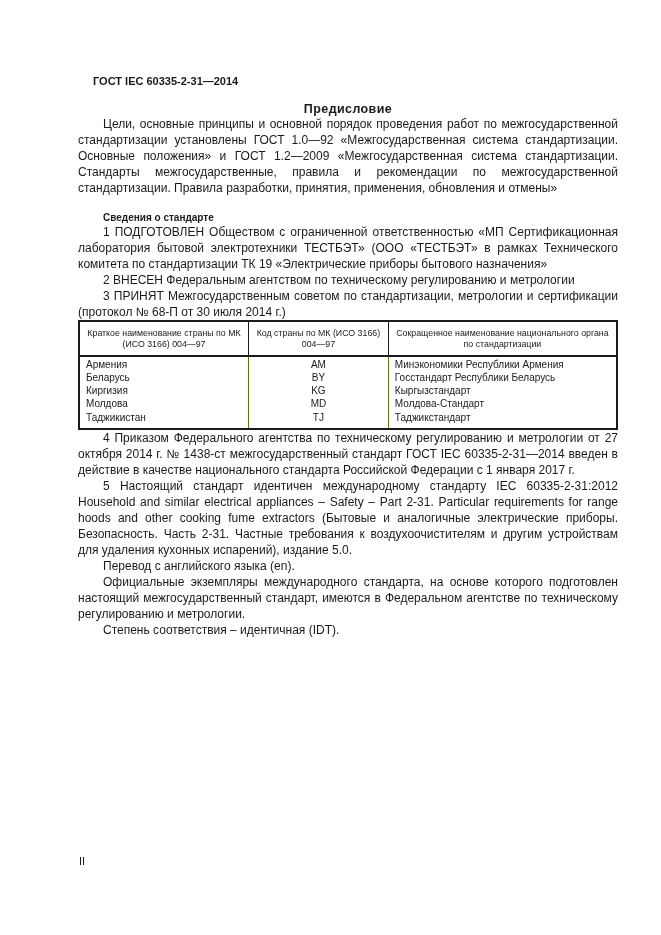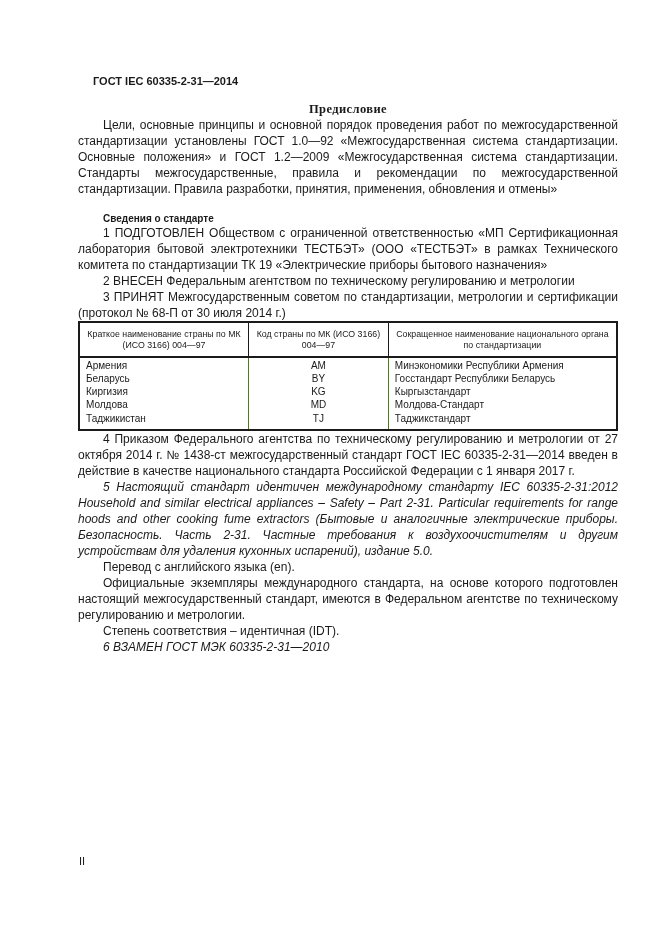--- a/index.html
+++ b/index.html
@@ -26,33 +26,32 @@
     margin: 15px;
     font-size: 11px;
     font-weight: bold;
   }
   .page-title {
     margin: 14px 0 0 0;
     text-align: center;
     font-size: 12.5px;
     font-weight: bold;
     letter-spacing: 0.4px;
-    font-family: Liberation Serif, serif;
   }
   p.body-par {
     margin: 0;
     font-size: 12px;
     line-height: 16px;
     text-align: justify;
     text-indent: 25px;
   }
   .mt10 { margin-top: 10px; }
   .mt14 { margin-top: 14px; }
   .mt12 { margin-top: 12px; }
-  .mt9  { margin-top: 9px; font-style: italic; }
+  .mt9  { margin-top: 9px; }
   .section-heading {
     margin: 15px 0 0 0;
     font-size: 10px;
     font-weight: bold;
     text-indent: 25px;
     line-height: 13.2px;
   }
   .vote-label {
     margin: 22px 0 0 0;
     font-size: 10px;
@@ -159,18 +158,17 @@
       </tbody>
     </table>
 
     <p class="body-par mt14">4 Приказом Федерального агентства по техническому регулированию и метрологии от 27 октября 2014 г. № 1438-ст межгосударственный стандарт ГОСТ IEC 60335-2-31—2014 введен в действие в качестве национального стандарта Российской Федерации с 1 января 2017 г.</p>
 
     <p class="body-par mt9">5 Настоящий стандарт идентичен международному стандарту IEC 60335-2-31:2012 Household and similar electrical appliances – Safety – Part 2-31. Particular requirements for range hoods and other cooking fume extractors (Бытовые и аналогичные электрические приборы. Безопасность. Часть 2-31. Частные требования к воздухоочистителям и другим устройствам для удаления кухонных испарений), издание 5.0.</p>
     <p class="body-par">Перевод с английского языка (en).</p>
     <p class="body-par">Официальные экземпляры международного стандарта, на основе которого подготовлен настоящий межгосударственный стандарт, имеются в Федеральном агентстве по техническому регулированию и метрологии.</p>
     <p class="body-par">Степень соответствия – идентичная (IDT).</p>
 
-    <p class="body-par mt9">6 ВЗАМЕН ГОСТ МЭК 60335-2-31—2010</p>
 
   </div>
 
   <div class="page-number">II</div>
 </div>
 
 </body></html>

